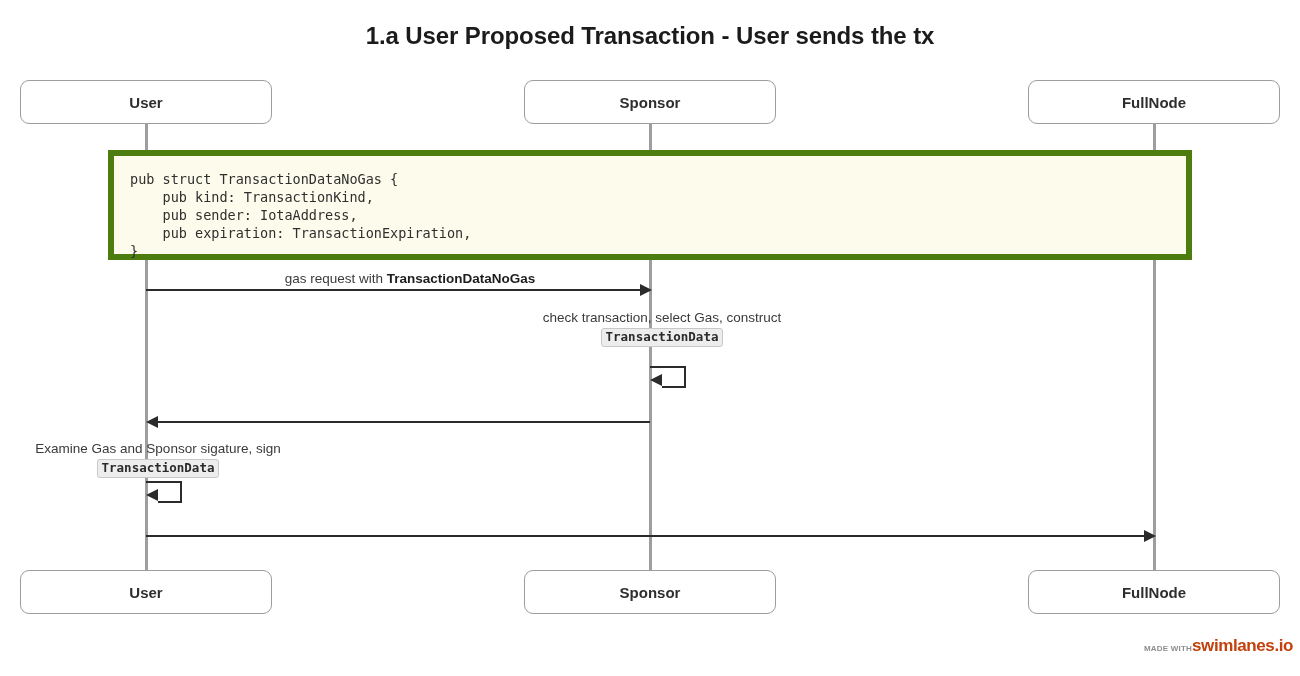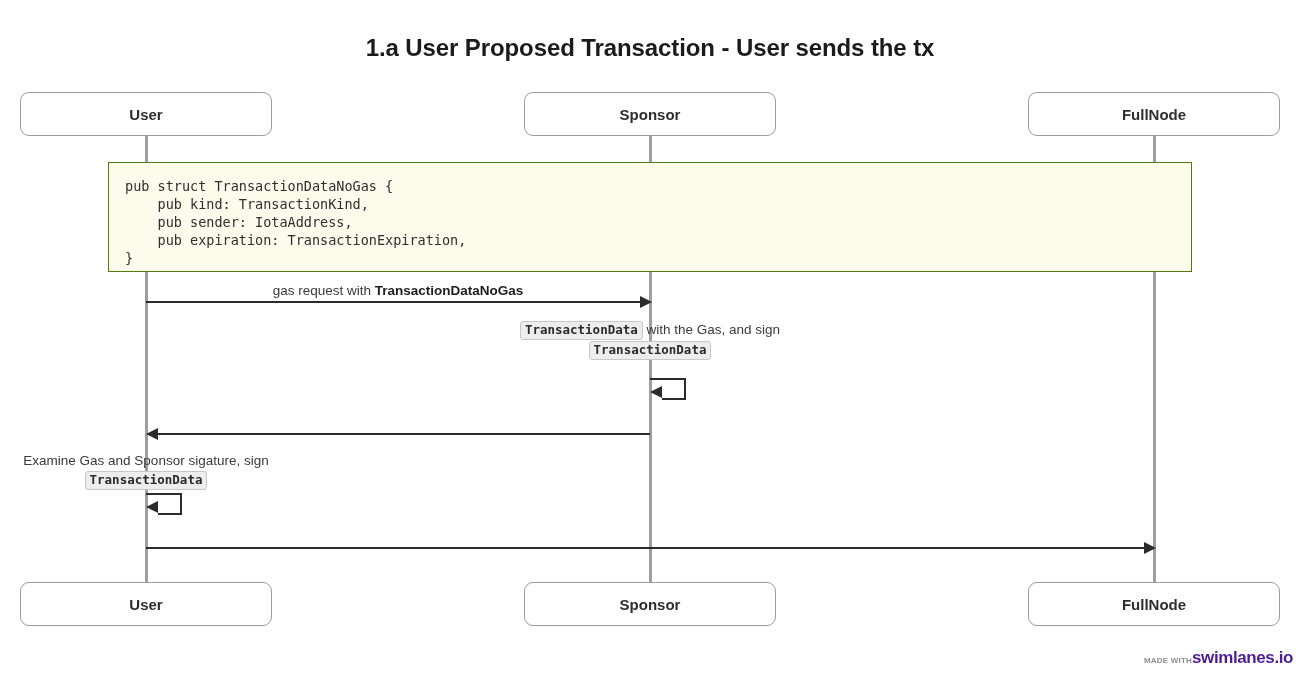--- a/index.html
+++ b/index.html
@@ -10,21 +10,21 @@
   body {
     width: 1300px;
     height: 676px;
     position: relative;
     overflow: hidden;
     font-family: "Liberation Sans", sans-serif;
     color: #333333;
   }
   #canvas {
     position: absolute;
-    left: 0; top: 12px;
+    left: 0; top: 0;
     width: 1300px;
     height: 484px;
   }
 
   
   .diagram-title {
     position: absolute;
     left: 0;
     top: 22px;
     width: 1300px;
@@ -57,21 +57,21 @@
     position: absolute;
     width: 3px;
     background: #9e9e9e;
     z-index: 1;
   }
 
   
   .note-block {
     position: absolute;
     background: #fdfbeb;
-    border: 1px solid #4d7c0f;
+    border: 6px solid #4d7c0f;
     box-sizing: border-box;
     z-index: 3;
     padding: 14px 0 14px 0;
   }
   .note-code {
     font-family: "DejaVu Sans Mono", "Liberation Mono", monospace;
     font-size: 13.5px;
     line-height: 18px;
     color: #2f2f2f;
     white-space: pre;
@@ -102,20 +102,21 @@
   }
 
   
   .msg-label {
     position: absolute;
     font-size: 13.5px;
     color: #3a3a3a;
     line-height: 19px;
     z-index: 4;
     white-space: nowrap;
+    padding-left: 12px;
   }
   .msg-label.center { text-align: center; }
   .msg-label b { font-weight: bold; color: #1d1d1d; }
 
   
   .chip {
     display: inline-block;
     font-family: "DejaVu Sans Mono", "Liberation Mono", monospace;
     font-size: 12.5px;
     font-weight: bold;
@@ -161,21 +162,21 @@
   .wm-made {
     font-size: 8px;
     font-weight: bold;
     letter-spacing: 0.2px;
     color: #8d8d8d;
     text-transform: uppercase;
   }
   .wm-brand {
     font-size: 17px;
     font-weight: bold;
-    color: #4c1d95;
+    color: #c2410c;
     letter-spacing: -0.4px;
   }
 </style>
 </head>
 <body>
 
 <div id="canvas">
 
   <div class="diagram-title">1.a User Proposed Transaction - User sends the tx</div>
 
@@ -201,23 +202,21 @@
 }</div>
   </div>
 
   <div class="msg-label center" style="left:146px; top:269px; width:504px;">
     <span>gas request with </span><b>TransactionDataNoGas</b>
   </div>
   <div class="msg-line" style="left:146px; top:289px; width:496px;"></div>
   <div class="arrowhead right" style="left:640px; top:284px;"></div>
 
   <div class="msg-label center" style="left:400px; top:308px; width:500px;">
-    <div>
-      <span class="chip">TransactionData</span><span> with the Gas, and sign</span>
-    </div>
+    <div>check transaction, select Gas, construct</div>
     <div>
       <span class="chip">TransactionData</span>
     </div>
   </div>
   <div class="selfloop" style="left:650px; top:366px; width:36px; height:22px;">
     <div class="top" style="width:34px;"></div>
     <div class="side" style="left:33.6px; height:22px;"></div>
     <div class="bottom" style="left:12px; top:19.6px; width:22px;"></div>
   </div>
   <div class="arrowhead left" style="left:650px; top:374.3px;"></div>

